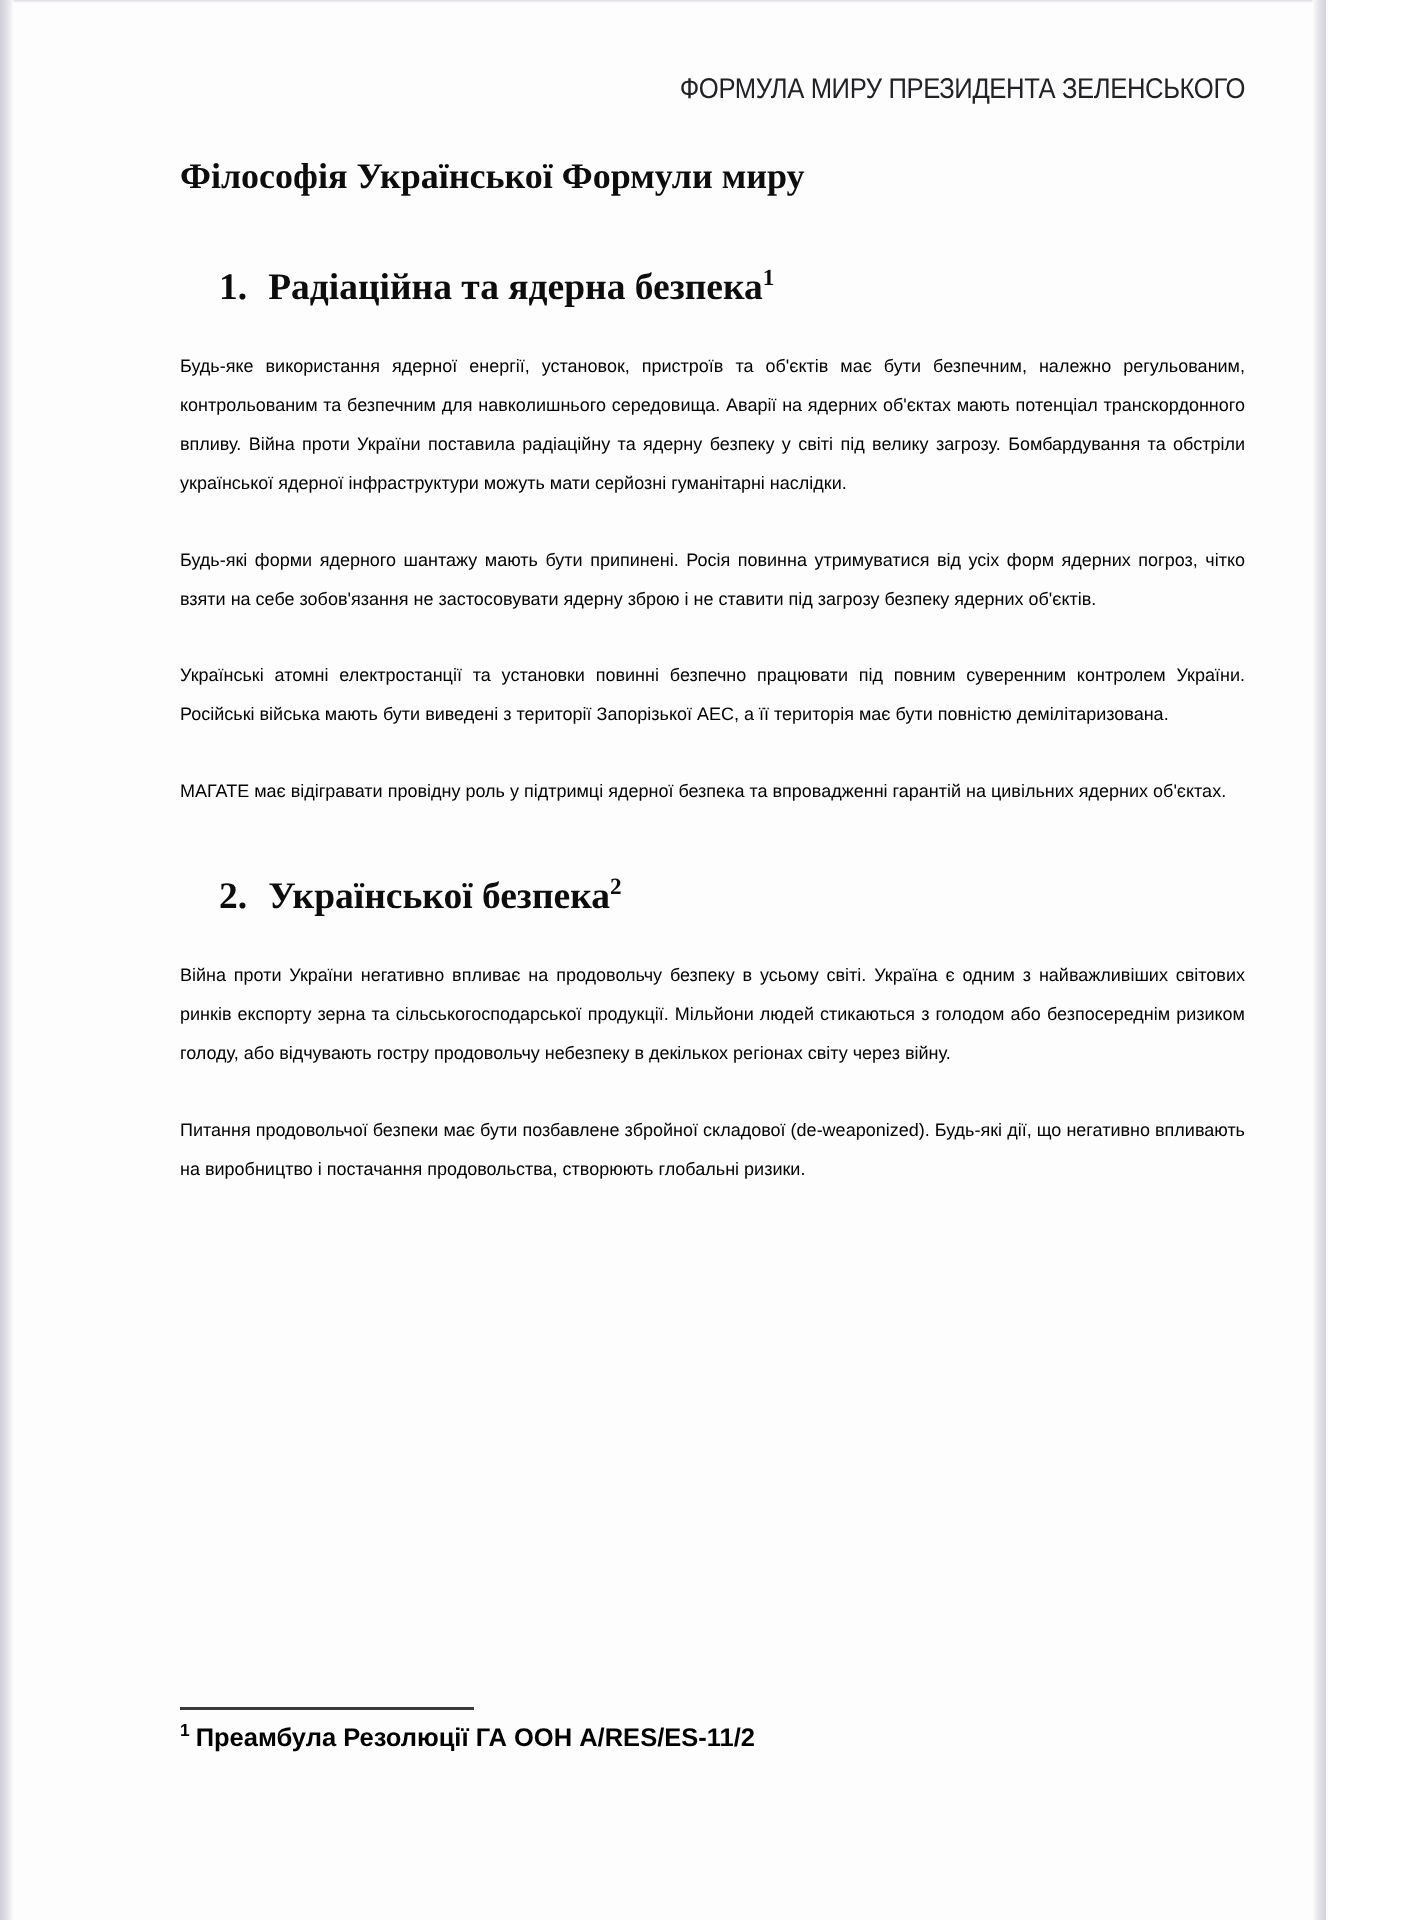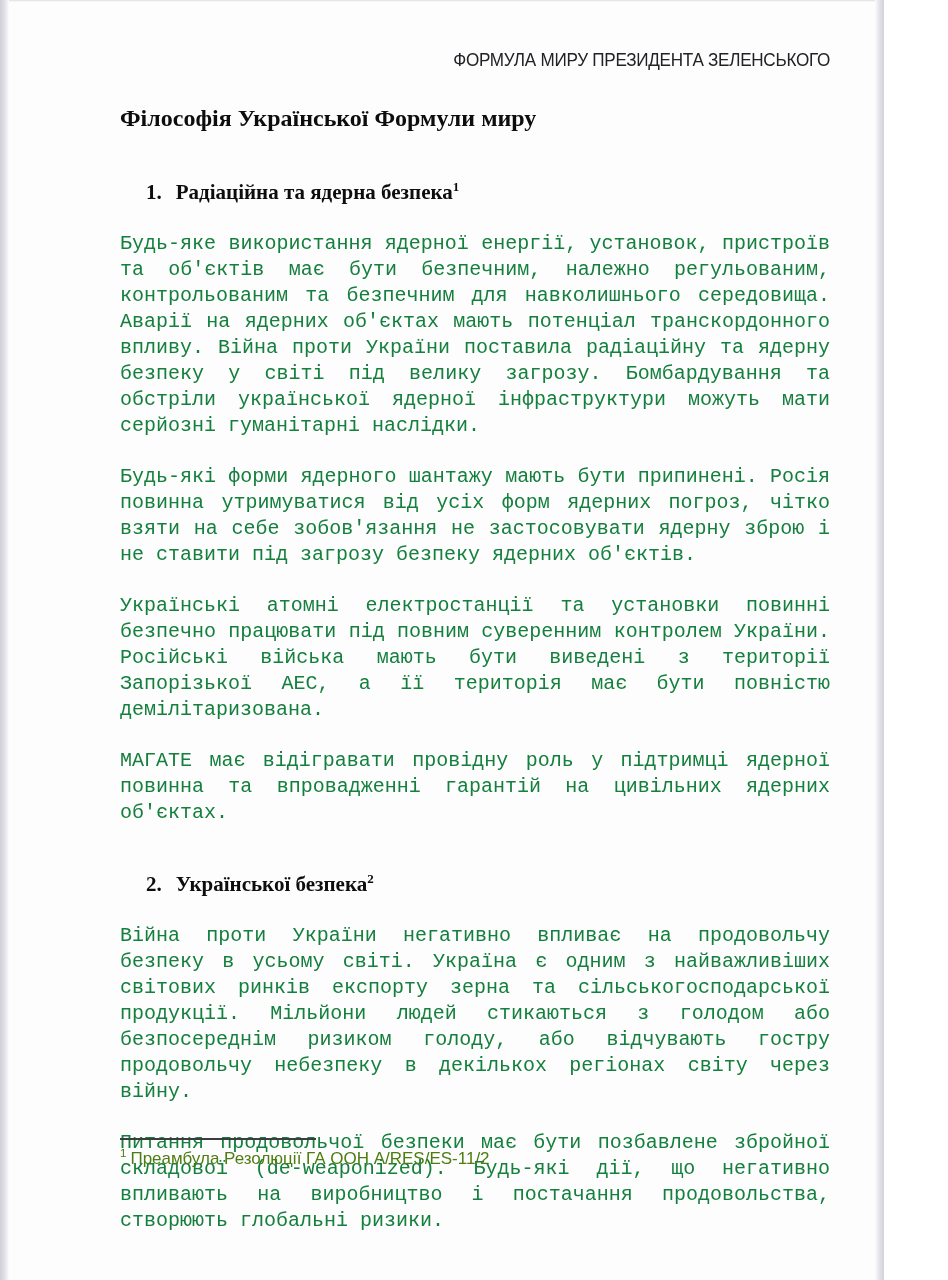--- a/index.html
+++ b/index.html
@@ -46,47 +46,48 @@
     font-size: 24px;
     line-height: 32px;
     text-align: left;
     color: #0d0d0d;
   }
   .section-heading {
     margin: 44px 0 0 0;
     padding-left: 26px;
     font-family: "Liberation Serif", "DejaVu Serif", serif;
     font-weight: bold;
-    font-size: 21px;
+    font-size: 25px;
     line-height: 28px;
     color: #0d0d0d;
   }
   .section-heading .num { margin-right: 14px; }
   .fn-ref {
     font-size: 0.62em;
     vertical-align: super;
     line-height: 0;
   }
   .body-para {
     margin: 25px 0 0 0;
-    font-family: Liberation Mono, monospace;
-    font-size: 20px;
+    font-family: Liberation Sans, sans-serif;
+    font-size: 12px;
     line-height: 26px;
     text-align: justify;
-    color: #15803d;
+    color: #000000;
   }
   .footnotes {
     position: absolute;
     left: 120px;
     top: 1138px;
     width: 710px;
     font-family: "Liberation Sans", "DejaVu Sans", sans-serif;
     font-size: 17px;
     line-height: 24px;
-    color: #4d7c0f;
+    color: #000000;
+    font-weight: bold;
   }
   .fn-sep {
     width: 196px;
     height: 0;
     border-top: 2px solid #3c3c40;
     margin-bottom: 7px;
   }
   .footnote sup {
     font-size: 0.68em;
     vertical-align: super;
@@ -105,21 +106,21 @@
   <div class="content">
     <div class="running-header">ФОРМУЛА МИРУ ПРЕЗИДЕНТА ЗЕЛЕНСЬКОГО</div>
 
     <h1 class="doc-title">Філософія Української Формули миру</h1>
 
     <h2 class="section-heading"><span class="num">1.</span><span>Радіаційна та ядерна безпека</span><sup class="fn-ref">1</sup></h2>
 
     <p class="body-para">Будь-яке використання ядерної енергії, установок, пристроїв та об'єктів має бути безпечним, належно регульованим, контрольованим та безпечним для навколишнього середовища. Аварії на ядерних об'єктах мають потенціал транскордонного впливу. Війна проти України поставила радіаційну та ядерну безпеку у світі під велику загрозу. Бомбардування та обстріли української ядерної інфраструктури можуть мати серйозні гуманітарні наслідки.</p>
     <p class="body-para">Будь-які форми ядерного шантажу мають бути припинені. Росія повинна утримуватися від усіх форм ядерних погроз, чітко взяти на себе зобов'язання не застосовувати ядерну зброю і не ставити під загрозу безпеку ядерних об'єктів.</p>
     <p class="body-para">Українські атомні електростанції та установки повинні безпечно працювати під повним суверенним контролем України. Російські війська мають бути виведені з території Запорізької АЕС, а її територія має бути повністю демілітаризована.</p>
-    <p class="body-para">МАГАТЕ має відігравати провідну роль у підтримці ядерної повинна та впровадженні гарантій на цивільних ядерних об'єктах.</p>
+    <p class="body-para">МАГАТЕ має відігравати провідну роль у підтримці ядерної безпека та впровадженні гарантій на цивільних ядерних об'єктах.</p>
 
     <h2 class="section-heading"><span class="num">2.</span><span>Української безпека</span><sup class="fn-ref">2</sup></h2>
 
     <p class="body-para">Війна проти України негативно впливає на продовольчу безпеку в усьому світі. Україна є одним з найважливіших світових ринків експорту зерна та сільськогосподарської продукції. Мільйони людей стикаються з голодом або безпосереднім ризиком голоду, або відчувають гостру продовольчу небезпеку в декількох регіонах світу через війну.</p>
     <p class="body-para">Питання продовольчої безпеки має бути позбавлене збройної складової (de-weaponized). Будь-які дії, що негативно впливають на виробництво і постачання продовольства, створюють глобальні ризики.</p>
   </div>
 
   <div class="footnotes">
     <div class="fn-sep"></div>
     <div class="footnote"><sup>1</sup><span>Преамбула Резолюції ГА ООН A/RES/ES-11/2</span></div>

